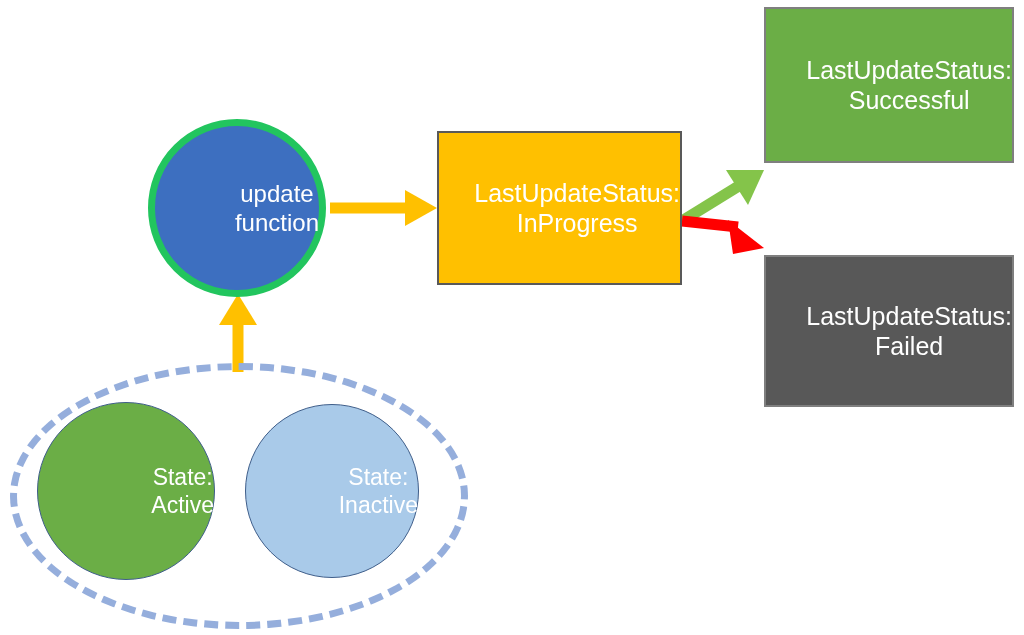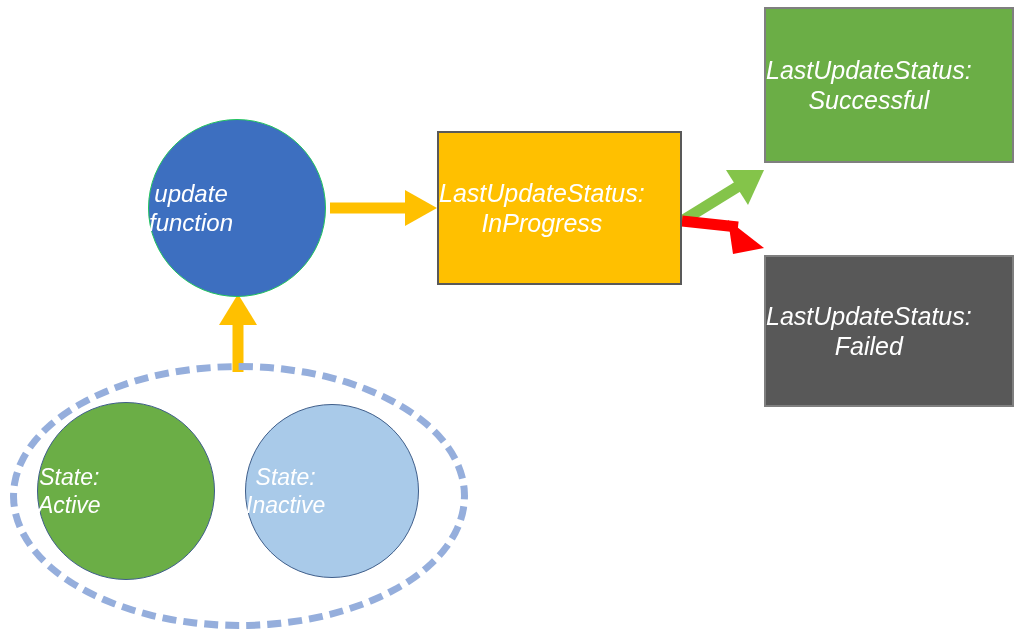--- a/index.html
+++ b/index.html
@@ -24,38 +24,37 @@
     top: 0;
     width: 1024px;
     height: 635px;
     pointer-events: none;
   }
 
   .node {
     position: absolute;
     display: flex;
     align-items: center;
-    justify-content: flex-start;
+    justify-content: flex-end;
     text-align: center;
     color: #ffffff;
     box-sizing: border-box;
     line-height: 1.22;
     white-space: pre-line;
-    font-style: italic;
   }
 
   
   .circle-update {
     left: 148px;
     top: 119px;
     width: 178px;
     height: 178px;
     border-radius: 50%;
     background: #3D6FC0;
-    border: 1px solid #22c55e;
+    border: 7px solid #22c55e;
     font-size: 24px;
   }
 
   
   .box-inprogress {
     left: 437px;
     top: 131px;
     width: 245px;
     height: 154px;
     background: #FFC000;

